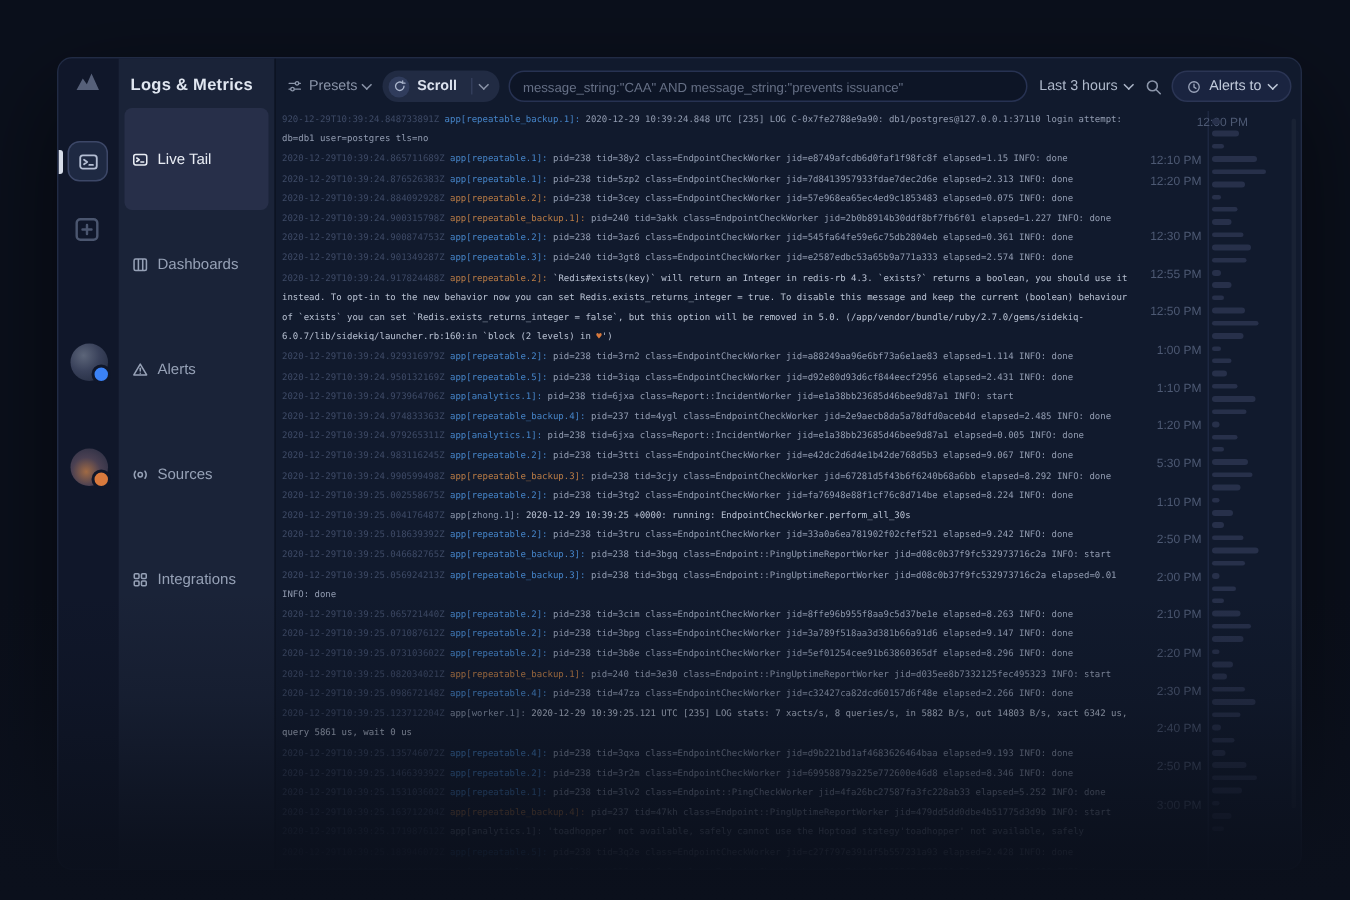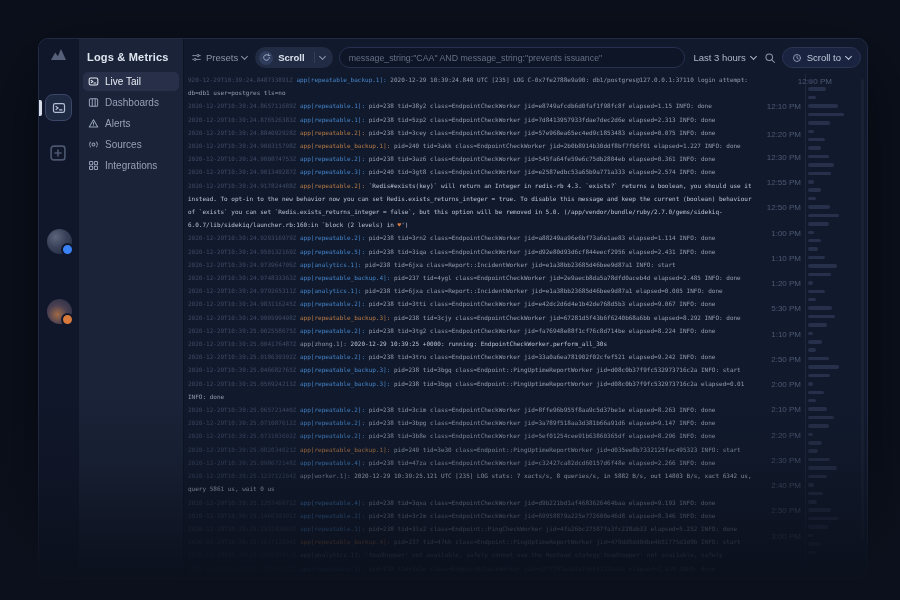--- a/index.html
+++ b/index.html
@@ -19,21 +19,21 @@
   .rail-plus svg{width:20px;height:20px;}
   .avatar{position:absolute;left:8px;width:25px;height:25px;border-radius:50%;}
   .a1{top:190px;background:radial-gradient(circle at 35% 32%,#5c6579 0%,#39415a 45%,#1f273b 100%);}
   .a2{top:260px;background:radial-gradient(circle at 42% 62%,#a06a44 0%,#4a4052 45%,#232a40 100%);}
   .badge{position:absolute;right:-2px;bottom:-2px;width:9px;height:9px;border-radius:50%;border:2px solid #10172a;}
   .b1{background:#3b82f6;}
   .b2{background:#d97a3d;}
   
   .sidebar{width:104px;background:#1a2338;flex:none;padding:12px 4px 0 4px;box-sizing:border-box;}
   .side-title{font-size:11px;font-weight:700;color:#e0e6f0;letter-spacing:.2px;padding-left:4px;margin-bottom:9px;}
-  .side-item{display:flex;align-items:center;gap:6px;height:19px;margin-bottom:2px;padding:0 5px;
+  .side-item{display:flex;align-items:center;gap:6px;height:36px;margin-bottom:2px;padding:16px 5px;
              border-radius:5px;font-size:10px;color:#96a1b6;cursor:pointer;}
   .side-item.active{background:#272f49;color:#e9edf4;}
   .side-item .si{width:11px;height:11px;flex:none;display:flex;}
   .side-item svg{width:11px;height:11px;}
   
   .main{flex:1;display:flex;flex-direction:column;background:#111a2d;border-left:1px solid #0c1322;min-width:0;}
   .toolbar{display:flex;align-items:center;gap:6px;margin:8px 6px 0 5px;height:21px;flex:none;}
   .chev{width:4px;height:4px;border-right:1.2px solid currentColor;border-bottom:1.2px solid currentColor;
         transform:rotate(45deg);display:inline-block;margin-top:-2px;flex:none;}
   .tb-presets{display:flex;align-items:center;gap:4px;background:none;border:none;color:#8b95a9;font-size:9.5px;padding:0 2px;font-family:inherit;}
@@ -208,21 +208,21 @@
             </svg>
         </span>
 
         <div class="tb-scrollto">
           <span style="display:flex;">
             <svg viewBox="0 0 16 16" fill="none" stroke="currentColor" stroke-width="1.4" stroke-linecap="round">
                 <circle cx="8" cy="8" r="5.6"></circle>
                 <path d="M8 5v3.2l2.1 1.2"></path>
               </svg>
           </span>
-          <span>Scroll to</span>
+          <span>Alerts to</span>
           <i class="chev"></i>
         </div>
       </div>
 
       <div class="content">
         <div class="logs" id="logs">
             <div class="entry"><span class="ts">920-12-29T10:39:24.848733891Z</span> <span class="tag-blue">app[repeatable_backup.1]:</span> <span class="msg">2020-12-29 10:39:24.848 UTC [235] LOG C-0x7fe2788e9a90: db1/postgres@127.0.0.1:37110 login attempt: db=db1 user=postgres tls=no</span></div>
             <div class="entry"><span class="ts">2020-12-29T10:39:24.865711689Z</span> <span class="tag-blue">app[repeatable.1]:</span> <span class="msg">pid=238 tid=38y2 class=EndpointCheckWorker jid=e8749afcdb6d0faf1f98fc8f elapsed=1.15 INFO: done</span></div>
             <div class="entry"><span class="ts">2020-12-29T10:39:24.876526383Z</span> <span class="tag-blue">app[repeatable.1]:</span> <span class="msg">pid=238 tid=5zp2 class=EndpointCheckWorker jid=7d8413957933fdae7dec2d6e elapsed=2.313 INFO: done</span></div>
             <div class="entry"><span class="ts">2020-12-29T10:39:24.884092928Z</span> <span class="tag-orange">app[repeatable.2]:</span> <span class="msg">pid=238 tid=3cey class=EndpointCheckWorker jid=57e968ea65ec4ed9c1853483 elapsed=0.075 INFO: done</span></div>
@@ -254,21 +254,21 @@
             <div class="entry"><span class="ts">2020-12-29T10:39:25.163712204Z</span> <span class="tag-orange">app[repeatable_backup.4]:</span> <span class="msg">pid=237 tid=47kh class=Endpoint::PingUptimeReportWorker jid=479dd5dd0dbe4b51775d3d9b INFO: start</span></div>
             <div class="entry"><span class="ts">2020-12-29T10:39:25.171987612Z</span> <span class="tag-gray">app[analytics.1]:</span> <span class="msg">'toadhopper' not available, safely cannot use the Hoptoad stategy'toadhopper' not available, safely</span></div>
             <div class="entry"><span class="ts">2020-12-29T10:39:25.183946072Z</span> <span class="tag-blue">app[repeatable.5]:</span> <span class="msg">pid=238 tid=3q2e class=EndpointCheckWorker jid=c27f797e391df5b557231a93 elapsed=2.428 INFO: done</span></div>
             <div class="entry"><span class="ts">2020-12-29T10:39:25.191349287Z</span> <span class="tag-blue">app[repeatable_backup.3]:</span> <span class="msg">pid=238 tid=3c9a class=EndpointCheckWorker jid=74a11a5163567c539598a59c elapsed=1.086 INFO: done</span></div>
           </div>
         <div class="timeline">
           <div class="tl-axis"></div>
           <div id="tl-labels">
               <div class="tl-label" style="top: 9px; margin-left: 31px;">12:00 PM</div>
               <div class="tl-label" style="top: 34.26px;">12:10 PM</div>
-              <div class="tl-label" style="top: 62px;">12:20 PM</div>
+              <div class="tl-label" style="top: 48px;">12:20 PM</div>
               <div class="tl-label" style="top: 84.78px;">12:30 PM</div>
               <div class="tl-label" style="top: 110.04px;">12:55 PM</div>
               <div class="tl-label" style="top: 135.3px;">12:50 PM</div>
               <div class="tl-label" style="top: 160.56px;">1:00 PM</div>
               <div class="tl-label" style="top: 185.82px;">1:10 PM</div>
               <div class="tl-label" style="top: 211.08px;">1:20 PM</div>
               <div class="tl-label" style="top: 236.34px;">5:30 PM</div>
               <div class="tl-label" style="top: 261.6px;">1:10 PM</div>
               <div class="tl-label" style="top: 286.86px;">2:50 PM</div>
               <div class="tl-label" style="top: 312.12px;">2:00 PM</div>

